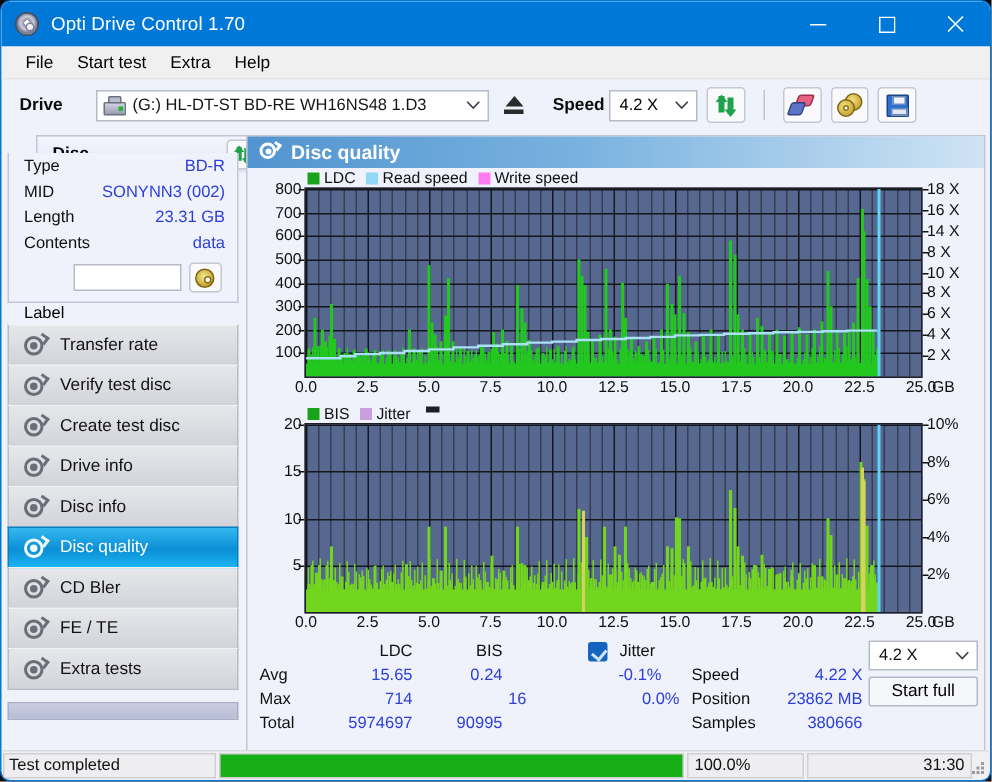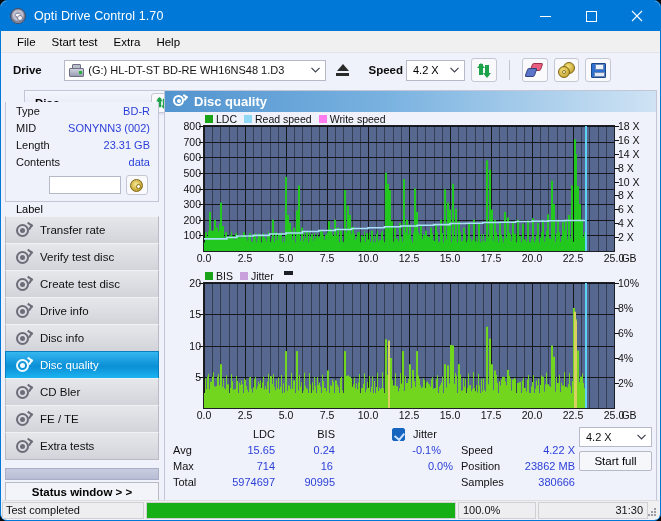--- a/index.html
+++ b/index.html
@@ -468,21 +468,20 @@
     <div class="nav-item">
       <div class="nav-ico">
           <div class="ring"></div>
           <div class="dot"></div>
           <div class="tick"></div>
         </div>
       <span class="lab">Extra tests</span>
     </div>
   </div>
   <div class="nav-filler"></div>
-  <div class="status-window">Status window &gt; &gt;</div>
 
   <div class="content">
     <div class="content-head">
       <div class="ch-ico">
           <div class="ring"></div>
           <div class="dot"></div>
           <div class="tick"></div>
         </div>
       <span class="t">Disc quality</span>
     </div>
@@ -1715,21 +1714,21 @@
 
       <div class="st k" style="left:8px;  top:21px;">Avg</div>
       <div class="st k" style="left:8px;  top:37px;">Max</div>
       <div class="st k" style="left:8px;  top:53px;">Total</div>
 
       <div class="st v" style="left:55px; top:21px; width:55px;">15.65</div>
       <div class="st v" style="left:55px; top:37px; width:55px;">714</div>
       <div class="st v" style="left:36px; top:53px; width:74px;">5974697</div>
 
       <div class="st v" style="left:118px; top:21px; width:52px;">0.24</div>
-      <div class="st v" style="left:116px; top:37px; width:52px;">16</div>
+      <div class="st v" style="left:134px; top:37px; width:52px;">16</div>
       <div class="st v" style="left:110px; top:53px; width:60px;">90995</div>
 
       <div class="st v" style="left:213px; top:21px; width:63px;">-0.1%</div>
       <div class="st v" style="left:225px; top:37px; width:63px;">0.0%</div>
 
       <div class="st k" style="left:296px; top:21px;">Speed</div>
       <div class="st k" style="left:296px; top:37px;">Position</div>
       <div class="st k" style="left:296px; top:53px;">Samples</div>
 
       <div class="st v" style="left:348px; top:21px; width:62px;">4.22 X</div>

